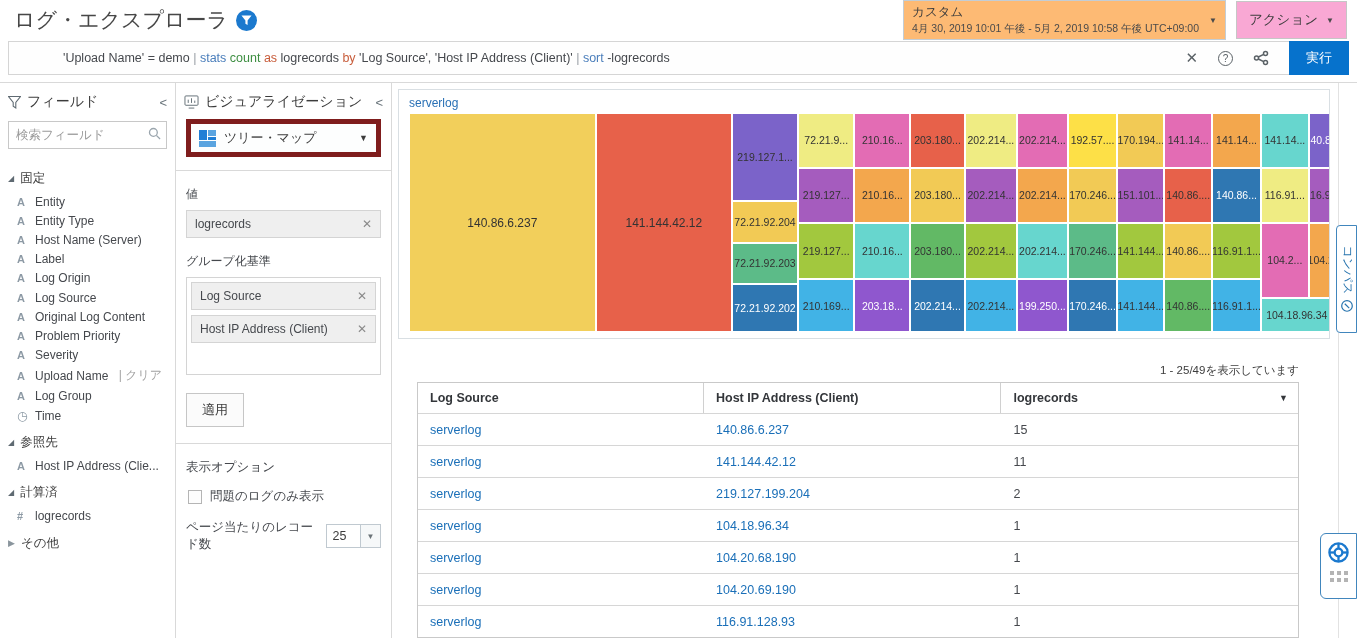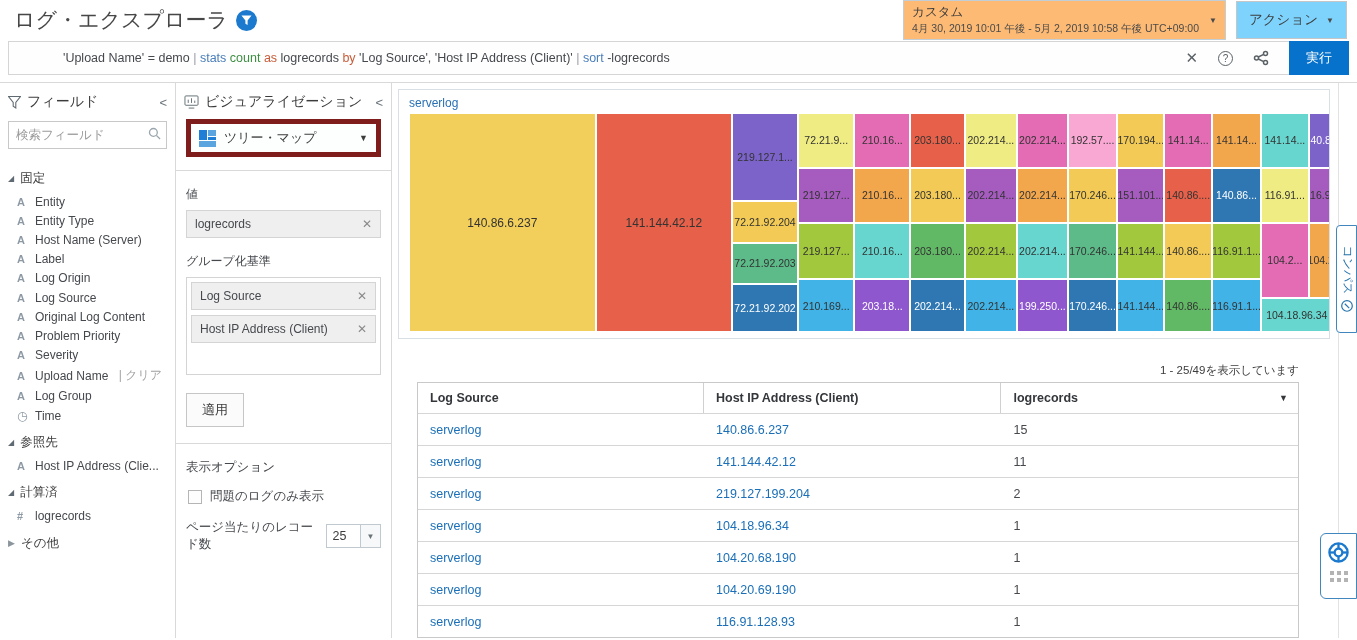--- a/index.html
+++ b/index.html
@@ -10,21 +10,21 @@
   
   .app-header { height:40px; display:flex; align-items:center; padding:0 10px 0 14px; }
   .app-title { font-size:21px; color:#474747; }
   .filter-badge { width:21px; height:21px; border-radius:50%; background:#1b79ce; margin-left:8px;
     display:flex; align-items:center; justify-content:center; }
   .hspacer { flex:1; }
   .timebox { border:1px solid #c3cdd5; background:#fdba74; padding:3px 26px 3px 8px; position:relative; cursor:pointer; }
   .timebox .l1 { font-size:12.5px; color:#3c3c3c; }
   .timebox .l2 { font-size:10.5px; color:#4a4a4a; margin-top:1px;text-align:center; }
   .timebox .caret { position:absolute; right:8px; top:50%; transform:translateY(-50%); font-size:8px; color:#4a4a4a; }
-  .actions-btn { margin-left:10px; border:1px solid #c6c6c6; background:#7dd3fc; padding:9px 12px;
+  .actions-btn { margin-left:10px; border:1px solid #c6c6c6; background:#f9a8d4; padding:9px 12px;
     font-size:13.5px; color:#3c3c3c; display:flex; align-items:center; gap:8px; cursor:pointer; }
   .actions-btn .caret { font-size:8px; color:#4a4a4a; }
 
   
   .query-row { margin:1px 8px 7px 8px; }
   .query-bar { border:1px solid #d5d5d5; background:#fefefe; height:34px; display:flex; align-items:center; padding-left:54px; }
   .query-text { font-size:12.5px; white-space:nowrap; overflow:hidden; }
   .qb-icons { margin-left:auto; display:flex; align-items:center; }
   .qb-icon { margin-right:20px; color:#5a6166; cursor:pointer; display:flex; align-items:center; }
   .x-icon { font-size:15px; }
@@ -334,21 +334,21 @@
             <div class="tile" style="left: 54.5%; top: 50.2%; width: 5.9%; height: 25.8%; background: rgb(98, 185, 101);">203.180...</div>
             <div class="tile light" style="left: 54.5%; top: 76%; width: 5.9%; height: 24%; background: rgb(47, 119, 178);">202.214...</div>
             <div class="tile" style="left: 60.4%; top: 0%; width: 5.7%; height: 24.9%; background: rgb(239, 236, 131);">202.214...</div>
             <div class="tile" style="left: 60.4%; top: 24.9%; width: 5.7%; height: 25.3%; background: rgb(165, 92, 190);">202.214...</div>
             <div class="tile" style="left: 60.4%; top: 50.2%; width: 5.7%; height: 25.8%; background: rgb(162, 200, 62);">202.214...</div>
             <div class="tile" style="left: 60.4%; top: 76%; width: 5.7%; height: 24%; background: rgb(65, 179, 230);">202.214...</div>
             <div class="tile" style="left: 66.1%; top: 0%; width: 5.5%; height: 24.9%; background: rgb(227, 108, 180);">202.214...</div>
             <div class="tile" style="left: 66.1%; top: 24.9%; width: 5.5%; height: 25.3%; background: rgb(243, 167, 77);">202.214...</div>
             <div class="tile" style="left: 66.1%; top: 50.2%; width: 5.5%; height: 25.8%; background: rgb(103, 214, 206);">202.214...</div>
             <div class="tile light" style="left: 66.1%; top: 76%; width: 5.5%; height: 24%; background: rgb(143, 87, 206);">199.250...</div>
-            <div class="tile" style="left: 71.6%; top: 0%; width: 5.4%; height: 24.9%; background: #f9a8d4;">192.57....</div>
+            <div class="tile" style="left: 71.6%; top: 0%; width: 5.4%; height: 24.9%; background: #fde047;">192.57....</div>
             <div class="tile" style="left: 71.6%; top: 24.9%; width: 5.4%; height: 25.3%; background: rgb(242, 202, 85);">170.246...</div>
             <div class="tile" style="left: 71.6%; top: 50.2%; width: 5.4%; height: 25.8%; background: rgb(92, 187, 136);">170.246...</div>
             <div class="tile light" style="left: 71.6%; top: 76%; width: 5.4%; height: 24%; background: rgb(47, 119, 178);">170.246...</div>
             <div class="tile" style="left: 77%; top: 0%; width: 5.1%; height: 24.9%; background: rgb(242, 202, 85);">170.194...</div>
             <div class="tile" style="left: 77%; top: 24.9%; width: 5.1%; height: 25.3%; background: rgb(165, 92, 190);">151.101...</div>
             <div class="tile" style="left: 77%; top: 50.2%; width: 5.1%; height: 25.8%; background: rgb(162, 200, 62);">141.144...</div>
             <div class="tile" style="left: 77%; top: 76%; width: 5.1%; height: 24%; background: rgb(65, 179, 230);">141.144...</div>
             <div class="tile" style="left: 82.1%; top: 0%; width: 5.2%; height: 24.9%; background: rgb(227, 108, 180);">141.14...</div>
             <div class="tile" style="left: 82.1%; top: 24.9%; width: 5.2%; height: 25.3%; background: rgb(231, 97, 74);">140.86....</div>
             <div class="tile" style="left: 82.1%; top: 50.2%; width: 5.2%; height: 25.8%; background: rgb(242, 202, 85);">140.86....</div>

